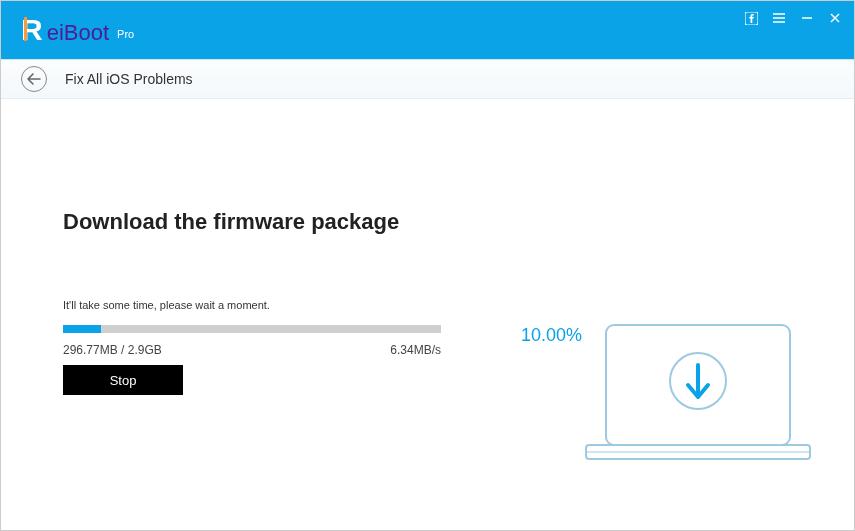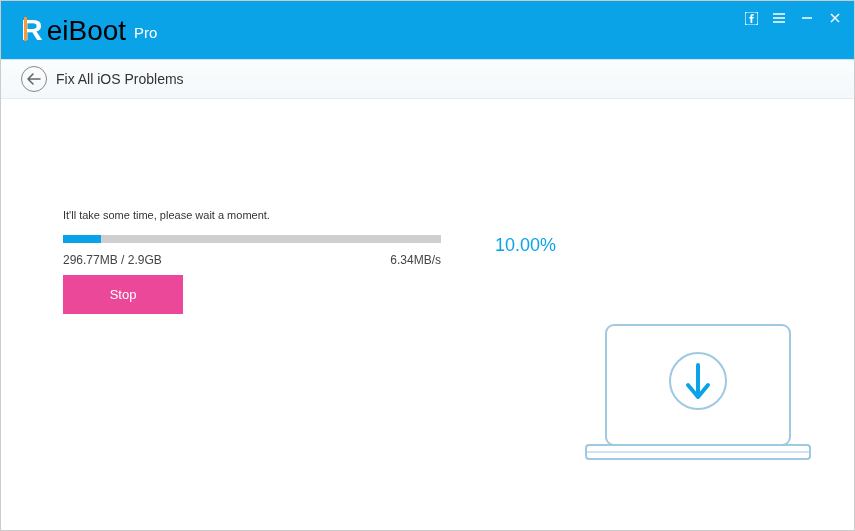--- a/index.html
+++ b/index.html
@@ -43,26 +43,26 @@
       content: "";
       position: absolute;
       left: 3px;
       top: 4px;
       width: 3px;
       height: 24px;
       background: #ff9933;
       border-radius: 1px;
     }
     .brand-text {
-      font-size: 28px;
+      font-size: 22px;
       font-weight: 500;
-      color: #000000;
+      color: #4c1d95;
     }
     .brand-pro {
-      font-size: 15px;
+      font-size: 11px;
       color: #fff;
       margin-left: 4px;
       position: relative;
       top: -2px;
     }
     .winctrls {
       display: flex;
       align-items: flex-start;
       gap: 14px;
       align-self: flex-start;
@@ -79,21 +79,21 @@
     }
     .winctrl svg { display: block; }
     .subheader {
       background: linear-gradient(#fbfdfe, #f4f8fb);
       border-top: 1px solid #cfe6f3;
       border-bottom: 1px solid #e4edf3;
       height: 40px;
       display: flex;
       align-items: center;
       padding: 0 20px;
-      gap: 9px;
+      gap: 18px;
     }
     .back-btn {
       width: 26px;
       height: 26px;
       border: 1.5px solid #888;
       border-radius: 50%;
       display: flex;
       align-items: center;
       justify-content: center;
       cursor: pointer;
@@ -138,30 +138,30 @@
     .progress-meta {
       display: flex;
       justify-content: space-between;
       width: 378px;
       font-size: 12px;
       color: #444;
       margin-bottom: 8px;
     }
     .percent {
       position: absolute;
-      left: 432px;
+      left: 458px;
       top: 0;
       font-size: 18px;
       color: #0ba3e8;
     }
     .progress-wrap { position: relative; }
     .stop-btn {
       width: 120px;
-      height: 39px;
-      background: #ec4899;
+      height: 30px;
+      background: #000000;
       color: #fff;
       border: none;
       font-size: 13px;
       cursor: pointer;
       display: flex;
       align-items: center;
       justify-content: center;
     }
     .illustration {
       position: absolute;
@@ -212,20 +212,21 @@
     <div class="back-btn">
       <svg width="14" height="12" viewBox="0 0 14 12">
           <path d="M6 1 L1 6 L6 11 M1 6 H13" fill="none" stroke="#666" stroke-width="1.6" stroke-linecap="round" stroke-linejoin="round"></path>
         </svg>
     </div>
     <div class="subheader-title">Fix All iOS Problems</div>
   </div>
 
   <div class="content">
     <div class="left-col">
+      <h1 class="heading">Download the firmware package</h1>
       <p class="subtext">It'll take some time, please wait a moment.</p>
 
       <div class="progress-wrap">
         <div class="progress-bar">
           <div class="progress-fill" id="progress-fill" style="width: 10%;"></div>
         </div>
         <div class="percent">10.00%</div>
       </div>
 
       <div class="progress-meta">

